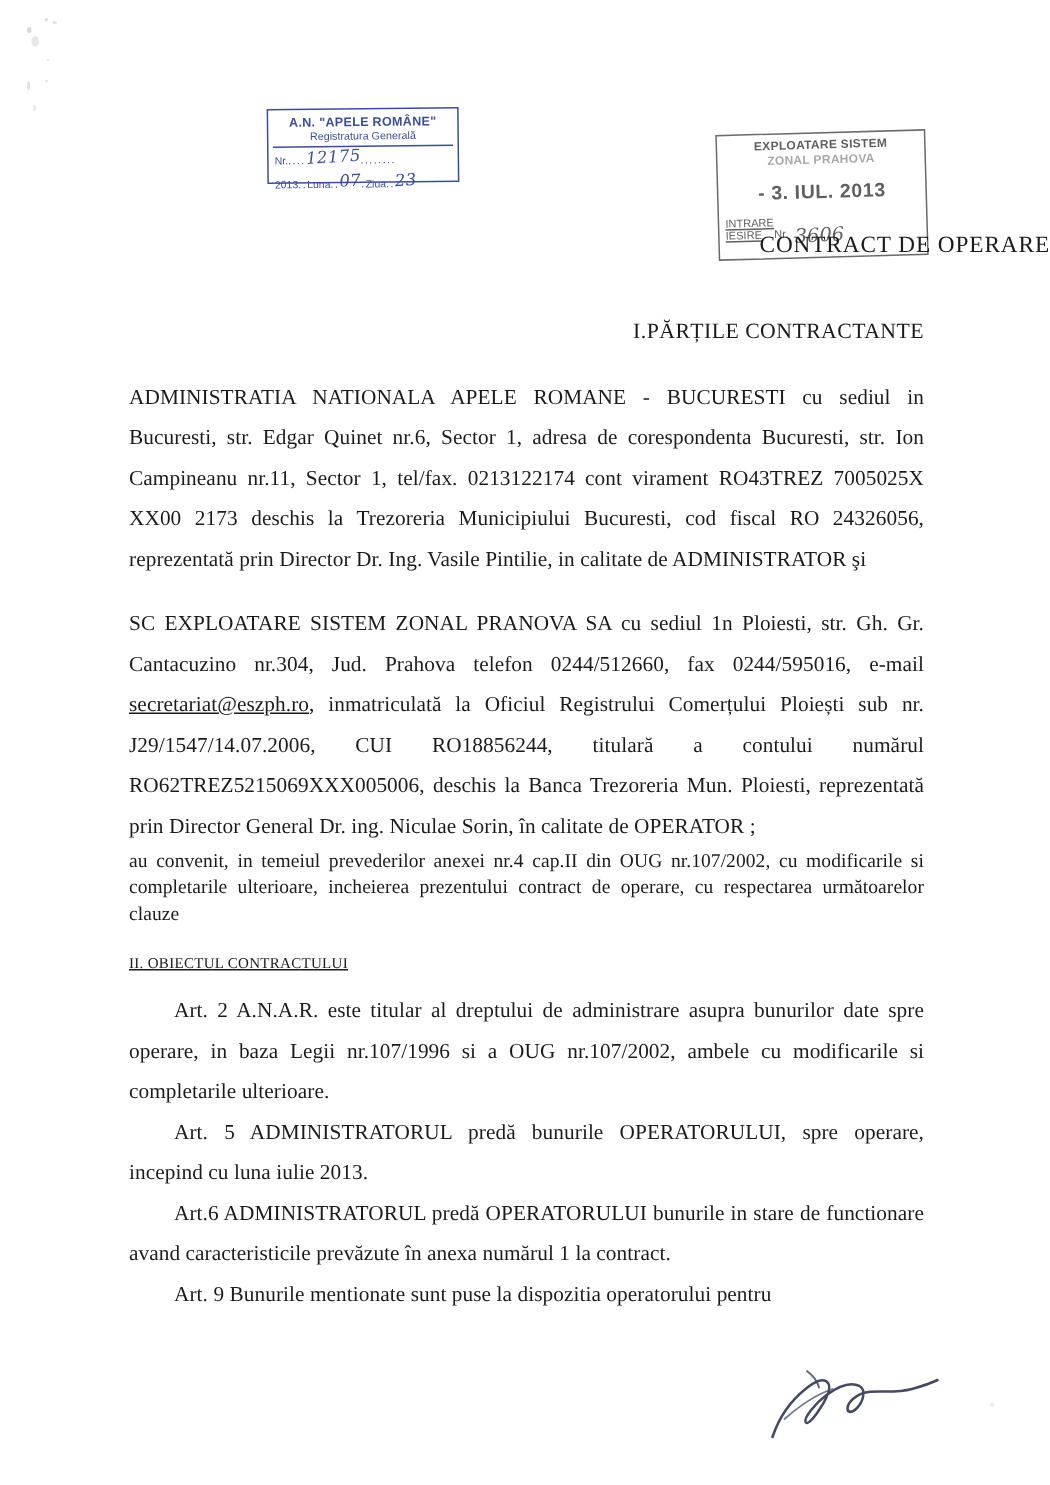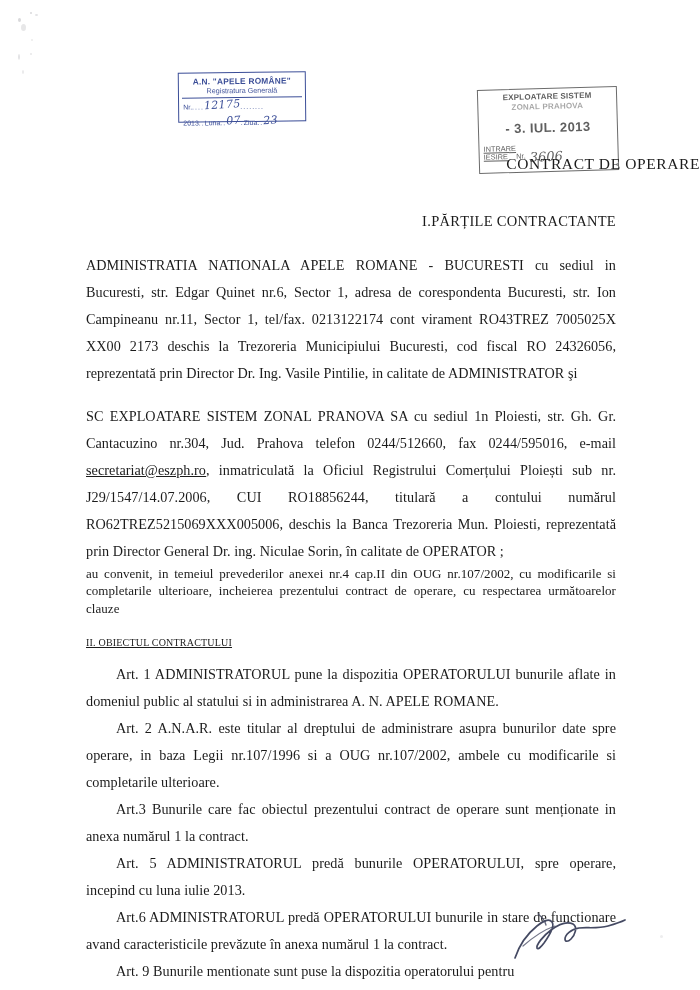--- a/index.html
+++ b/index.html
@@ -236,23 +236,21 @@
     <div class="gap-16"></div>
 
     <p class="para"><span>SC EXPLOATARE SISTEM ZONAL PRANOVA SA cu sediul 1n Ploiesti, str. Gh. Gr. Cantacuzino nr.304, Jud. Prahova telefon 0244/512660, fax 0244/595016, e-mail </span><u class="link">secretariat@eszph.ro</u><span>, inmatriculată la Oficiul Registrului Comerțului Ploiești sub nr. J29/1547/14.07.2006, CUI RO18856244, titulară a contului numărul RO62TREZ5215069XXX005006, deschis la Banca Trezoreria Mun. Ploiesti, reprezentată prin Director General Dr. ing. Niculae Sorin, în calitate de OPERATOR ;</span></p>
 
     <p class="para small">au convenit, in temeiul prevederilor anexei nr.4 cap.II din OUG nr.107/2002, cu modificarile si completarile ulterioare, incheierea prezentului contract de operare, cu respectarea următoarelor clauze</p>
 
     <div class="heading2">II. OBIECTUL CONTRACTULUI</div>
 
     <div class="gap-8"></div>
 
-    <p class="para"><span class="indent"></span><span>Art. 1 ADMINISTRATORUL pune la dispozitia OPERATORULUI  bunurile aflate in domeniul public al statului si in administrarea A. N. APELE ROMANE.</span></p>
     <p class="para"><span class="indent"></span><span>Art. 2 A.N.A.R. este titular al dreptului de administrare asupra bunurilor date spre operare, in baza Legii nr.107/1996 si a OUG nr.107/2002, ambele cu modificarile si completarile ulterioare.</span></p>
-    <p class="para"><span class="indent"></span><span>Art.3 Bunurile care fac obiectul prezentului contract de operare sunt menționate in anexa numărul 1 la contract.</span></p>
     <p class="para"><span class="indent"></span><span>Art. 5 ADMINISTRATORUL predă  bunurile OPERATORULUI, spre operare, incepind cu luna iulie 2013.</span></p>
     <p class="para"><span class="indent"></span><span>Art.6 ADMINISTRATORUL predă OPERATORULUI bunurile in stare de functionare avand caracteristicile prevăzute în anexa numărul 1 la contract.</span></p>
     <p class="para"><span class="indent"></span><span>Art. 9 Bunurile mentionate sunt puse la dispozitia operatorului pentru</span></p>
 
   </div>
 
   <div class="signature">
     <svg width="130" height="70" viewBox="0 0 130 70" fill="none" xmlns="http://www.w3.org/2000/svg">
       <path d="M10 60 C14 48, 22 36, 32 28 C38 23, 44 20, 47 24 C50 28, 44 38, 39 45 C36 49, 33 52, 32 50 C31 47, 38 38, 46 32 C54 26, 62 23, 68 26 C73 29, 70 37, 66 41 C63 44, 60 44, 60 41 C60 37, 66 31, 74 30 C82 29, 92 31, 103 28 C110 26, 116 24, 120 22" stroke="#454a63" stroke-width="1.7" stroke-linecap="round" fill="none"></path>
       <path d="M18 48 C26 41, 38 32, 50 28" stroke="#454a63" stroke-width="1.2" stroke-linecap="round" fill="none" opacity="0.75"></path>

